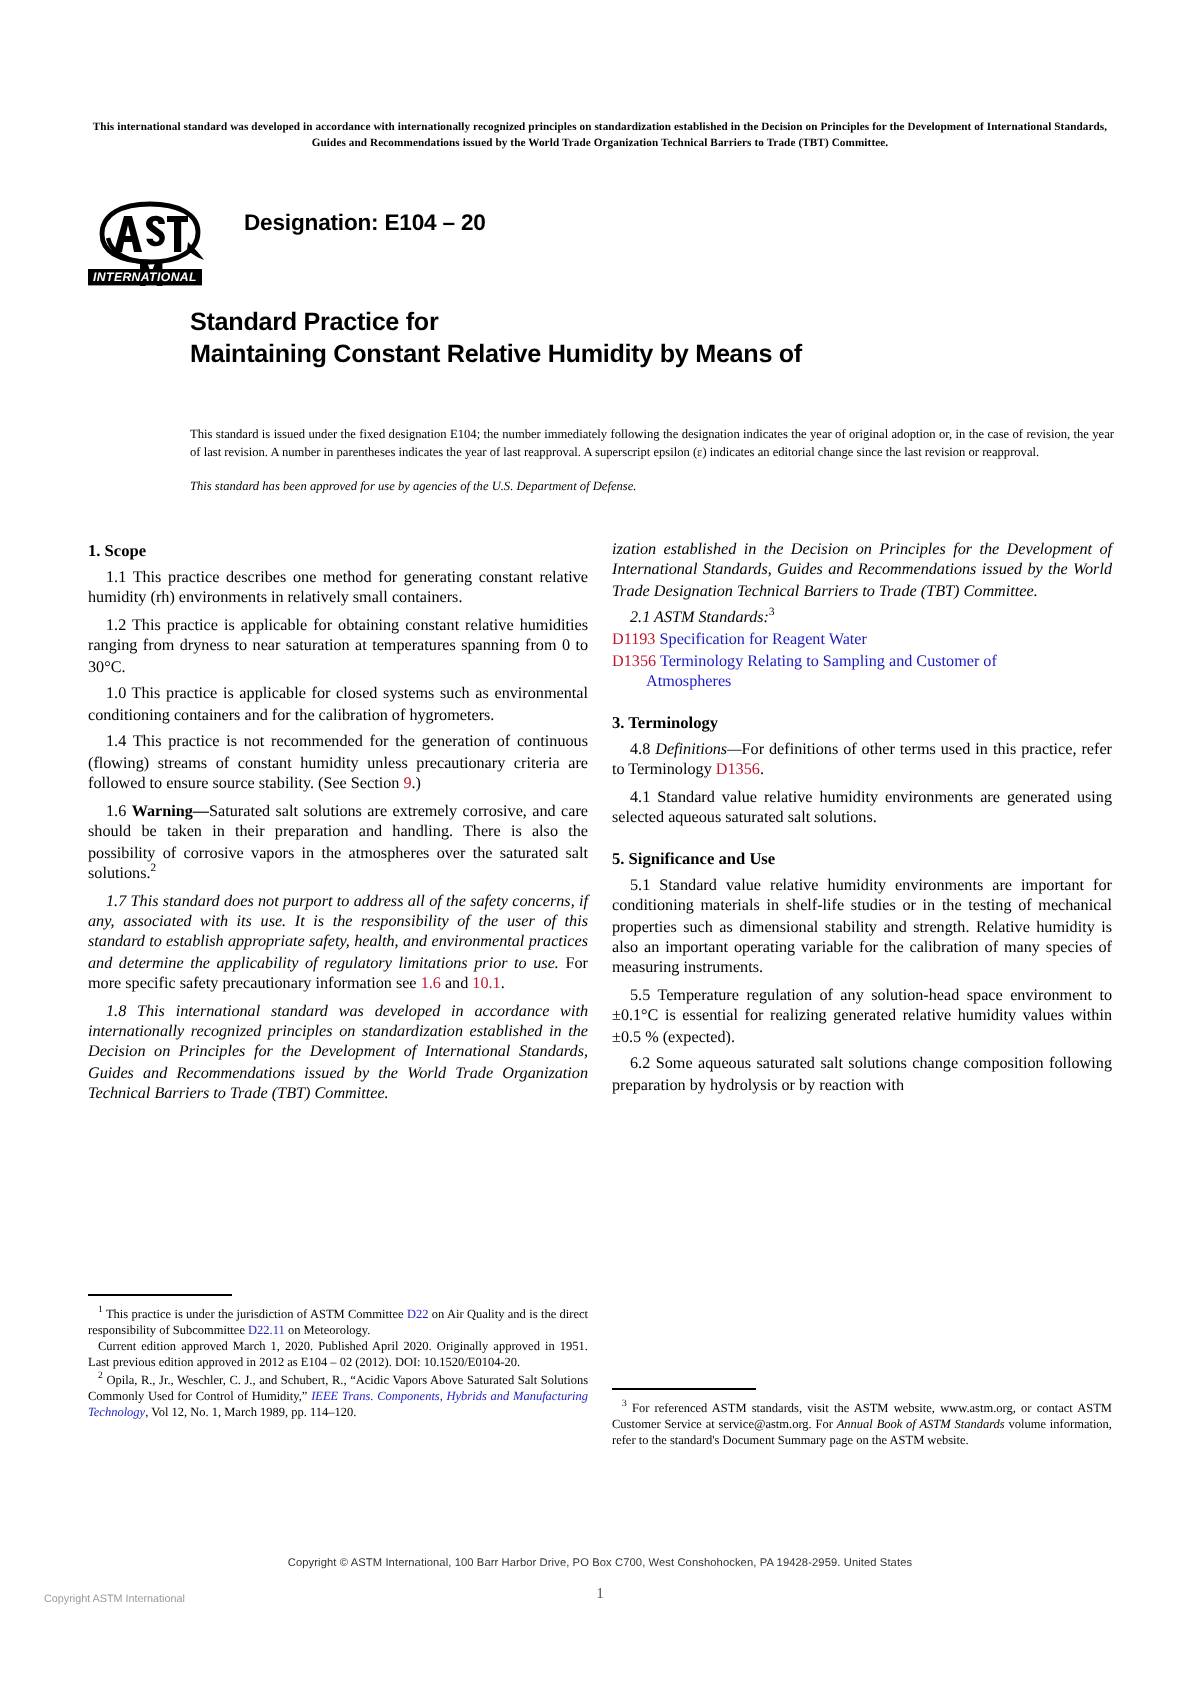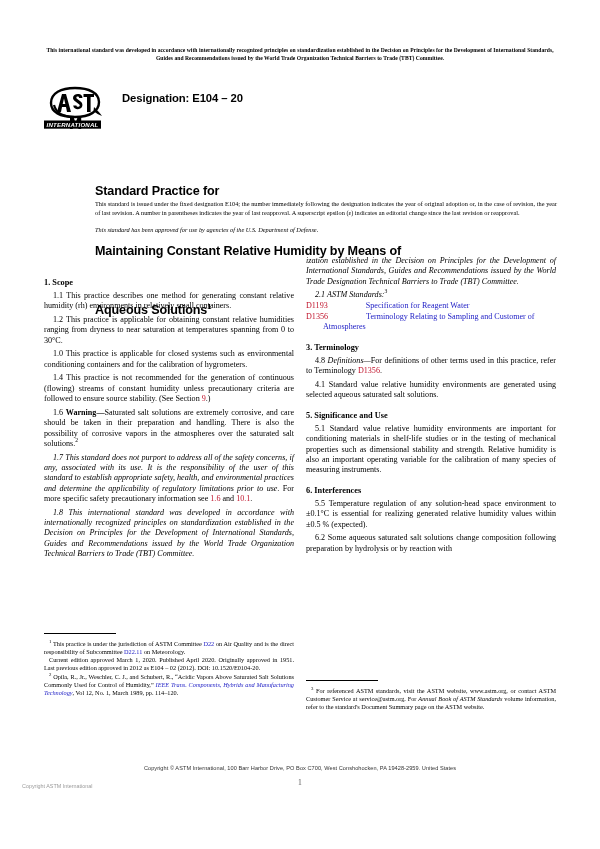--- a/index.html
+++ b/index.html
@@ -10,21 +10,21 @@
   body {
     width: 600px;
     height: 849px;
     position: relative;
     font-family: "Liberation Serif", "DejaVu Serif", serif;
     color: #000000;
     overflow: hidden;
   }
   .page {
     position: absolute;
-    left: 0; top: 0;
+    left: 0; top: 14px;
     width: 600px;
     height: 614px;
     box-sizing: border-box;
     padding: 0;
   }
 
   
   .wto-header {
     position: absolute;
     left: 44px;
@@ -72,21 +72,20 @@
     top: 140px;
     width: 462px;
   }
   .title-line {
     font-family: "Liberation Sans", sans-serif;
     font-weight: bold;
     font-size: 12.6px;
     line-height: 15.6px;
     letter-spacing: -0.15px;
     color: #000;
-    margin-top: 44px;
   }
   .title-line sup {
     font-size: 7.4px;
     vertical-align: super;
     line-height: 0;
   }
 
   
   .issue-block {
     position: absolute;
@@ -107,21 +106,21 @@
     font-style: italic;
     font-family: "Liberation Serif", serif;
   }
 
   
   .col {
     position: absolute;
     top: 256px;
     width: 250px;
   }
-  .col-left  { left: 44px; margin-top: 21px; }
+  .col-left  { left: 44px; }
   .col-right { left: 306px; }
 
   .sec-head {
     font-size: 8.3px;
     font-weight: bold;
     line-height: 11.4px;
     margin: 9.5px 0 2.5px 0;
     font-family: "Liberation Serif", serif;
   }
   .sec-head:first-child { margin-top: 0; }
@@ -153,21 +152,21 @@
   .sub-head sup { font-style: normal; font-size: 5.6px; vertical-align: super; line-height: 0;}
 
   .ref-item {
     font-size: 8.1px;
     line-height: 10.35px;
     margin: 0;
     padding-left: 0px;
     font-family: "Liberation Serif", serif;
     text-align: justify;
   }
-  .ref-item .ref-title { color: #1b1bc4; margin-left: 36px; }
+  .ref-item .ref-title { color: #1b1bc4; }
   .ref-item .ref-id { color: #c0142c; }
   .ref-cont { display: block; padding-left: 17px; color: #1b1bc4; }
 
   p.para sup { font-size: 5.6px; vertical-align: super; line-height: 0; font-style: normal; }
 
   
   .footnotes {
     position: absolute;
     width: 250px;
   }
@@ -254,21 +253,20 @@
         </g>
         <text x="28.5" y="40.6" font-family="Liberation Sans, sans-serif" font-size="6.1" font-weight="bold" font-style="italic" fill="#ffffff" text-anchor="middle" letter-spacing="0.2">INTERNATIONAL</text>
       </svg>
     </div>
     <div class="designation">Designation: E104 – 20</div>
   </div>
 
   <div class="title-block">
     <div class="title-line">Standard Practice for</div>
     <div class="title-line">Maintaining Constant Relative Humidity by Means of</div>
-    <div class="title-line"><span>Aqueous Solutions</span><sup>1</sup></div>
   </div>
 
   <div class="issue-block">
     <div class="issue-text">This standard is issued under the fixed designation E104; the number immediately following the designation indicates the year of original adoption or, in the case of revision, the year of last revision. A number in parentheses indicates the year of last reapproval. A superscript epsilon (ε) indicates an editorial change since the last revision or reapproval.</div>
     <div class="issue-approved">This standard has been approved for use by agencies of the U.S. Department of Defense.</div>
   </div>
 
   <div class="col col-left">
 
     <div class="sec-head">1. Scope</div>
@@ -302,21 +300,20 @@
     <div class="sec-head">3. Terminology</div>
 
     <p class="para"><span>4.8 </span><span class="it">Definitions—</span><span>For definitions of other terms used in this practice, refer to Terminology </span><span class="lnk-red">D1356</span><span>.</span></p>
 
 
     <p class="para">4.1 Standard value relative humidity environments are generated using selected aqueous saturated salt solutions.</p>
 
     <div class="sec-head">5. Significance and Use</div>
     <p class="para">5.1 Standard value relative humidity environments are important for conditioning materials in shelf-life studies or in the testing of mechanical properties such as dimensional stability and strength. Relative humidity is also an important operating variable for the calibration of many species of measuring instruments.</p>
 
-    <div class="sec-head">6. Interferences</div>
     <p class="para">5.5 Temperature regulation of any solution-head space environment to ±0.1°C is essential for realizing generated relative humidity values within ±0.5 % (expected).</p>
     <p class="para">6.2 Some aqueous saturated salt solutions change composition following preparation by hydrolysis or by reaction with</p>
 
   </div>
 
   <div class="footnotes fn-left">
     <div class="fn-rule"></div>
     <p class="fn"><sup>1</sup><span> This practice is under the jurisdiction of ASTM Committee </span><span class="lnk-blue">D22</span><span> on Air Quality and is the direct responsibility of Subcommittee </span><span class="lnk-blue">D22.11</span><span> on Meteorology.</span></p>
     <p class="fn tight">Current edition approved March 1, 2020. Published April 2020. Originally approved in 1951. Last previous edition approved in 2012 as E104 – 02 (2012). DOI: 10.1520/E0104-20.</p>
     <p class="fn tight"><sup>2</sup><span> Opila, R., Jr., Weschler, C. J., and Schubert, R., “Acidic Vapors Above Saturated Salt Solutions Commonly Used for Control of Humidity,” </span><span class="it lnk-blue">IEEE Trans. Components, Hybrids and Manufacturing Technology</span><span>, Vol 12, No. 1, March 1989, pp. 114–120.</span></p>

